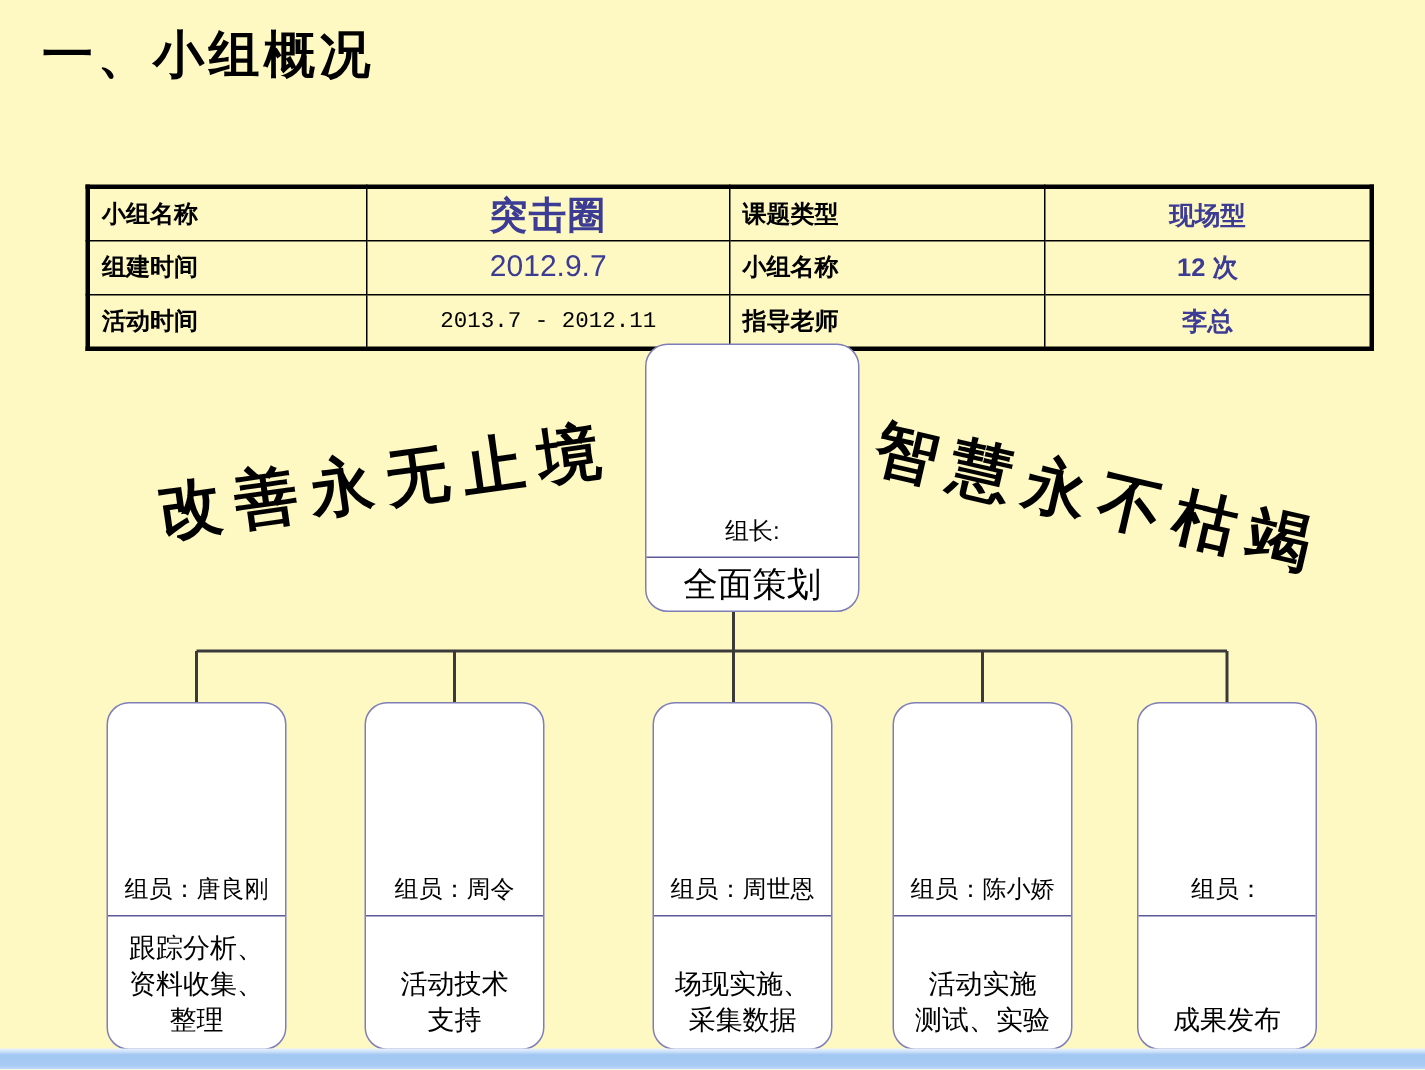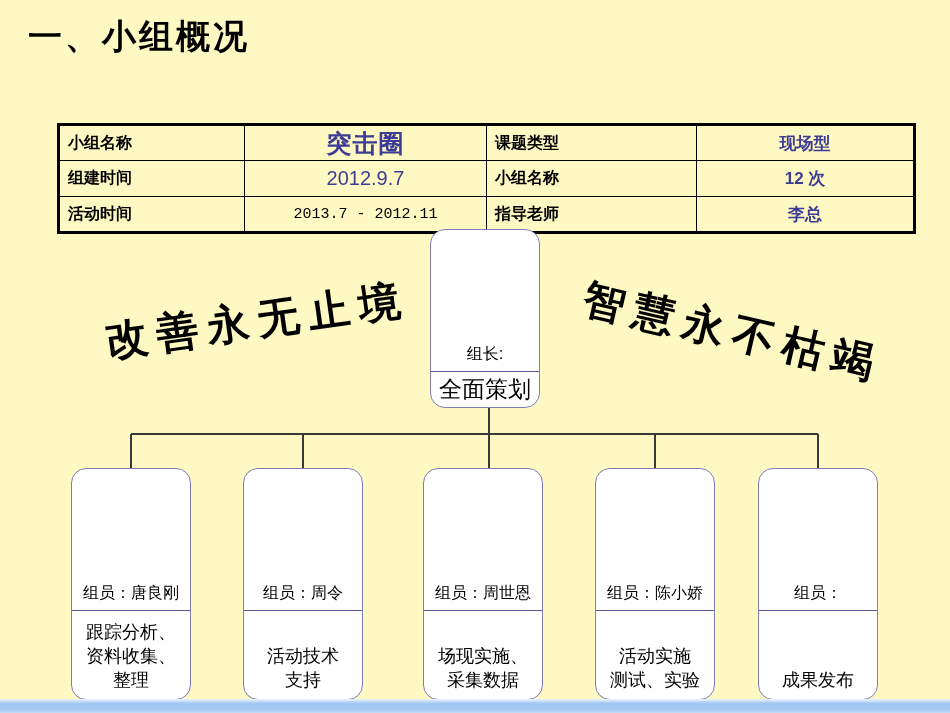--- a/index.html
+++ b/index.html
@@ -77,34 +77,34 @@
     font-family:"Liberation Sans", sans-serif;
     font-size:16px; color:#000; white-space:nowrap;
   }
   .node-duty {
     font-family:"Liberation Serif", serif;
     font-size:18px; color:#000;
     text-align:center; white-space:pre-line;
     line-height:24px;
   }
 
-  .leader { left:430px; top:229px; width:110px; height:179px; }
+  .leader { left:430px; top:229px; width:143px; height:179px; }
   .leader .node-top  { height:142px; }
   .leader .node-duty { height:35px; display:flex; align-items:center; justify-content:center; font-size:23px; }
 
   .member { top:468px; width:120px; height:232px; }
   .member .node-top  { height:142px; }
   .member .node-duty {
     height:88px; display:flex; flex-direction:column;
     justify-content:flex-end; align-items:center;
     padding-bottom:7px;
   }
   .m1 { left:71px; }
   .m2 { left:243px; }
-  .m3 { left:423px; }
+  .m3 { left:435px; }
   .m4 { left:595px; }
   .m5 { left:758px; }
 
   
   .bottom-bar {
     position:absolute; left:0; bottom:0;
     width:950px; height:14px;
     background:linear-gradient(180deg,
       #e9f2fd 0%, #cfe2fa 14%,
       #a2c7f2 30%, #a6caf3 78%,

